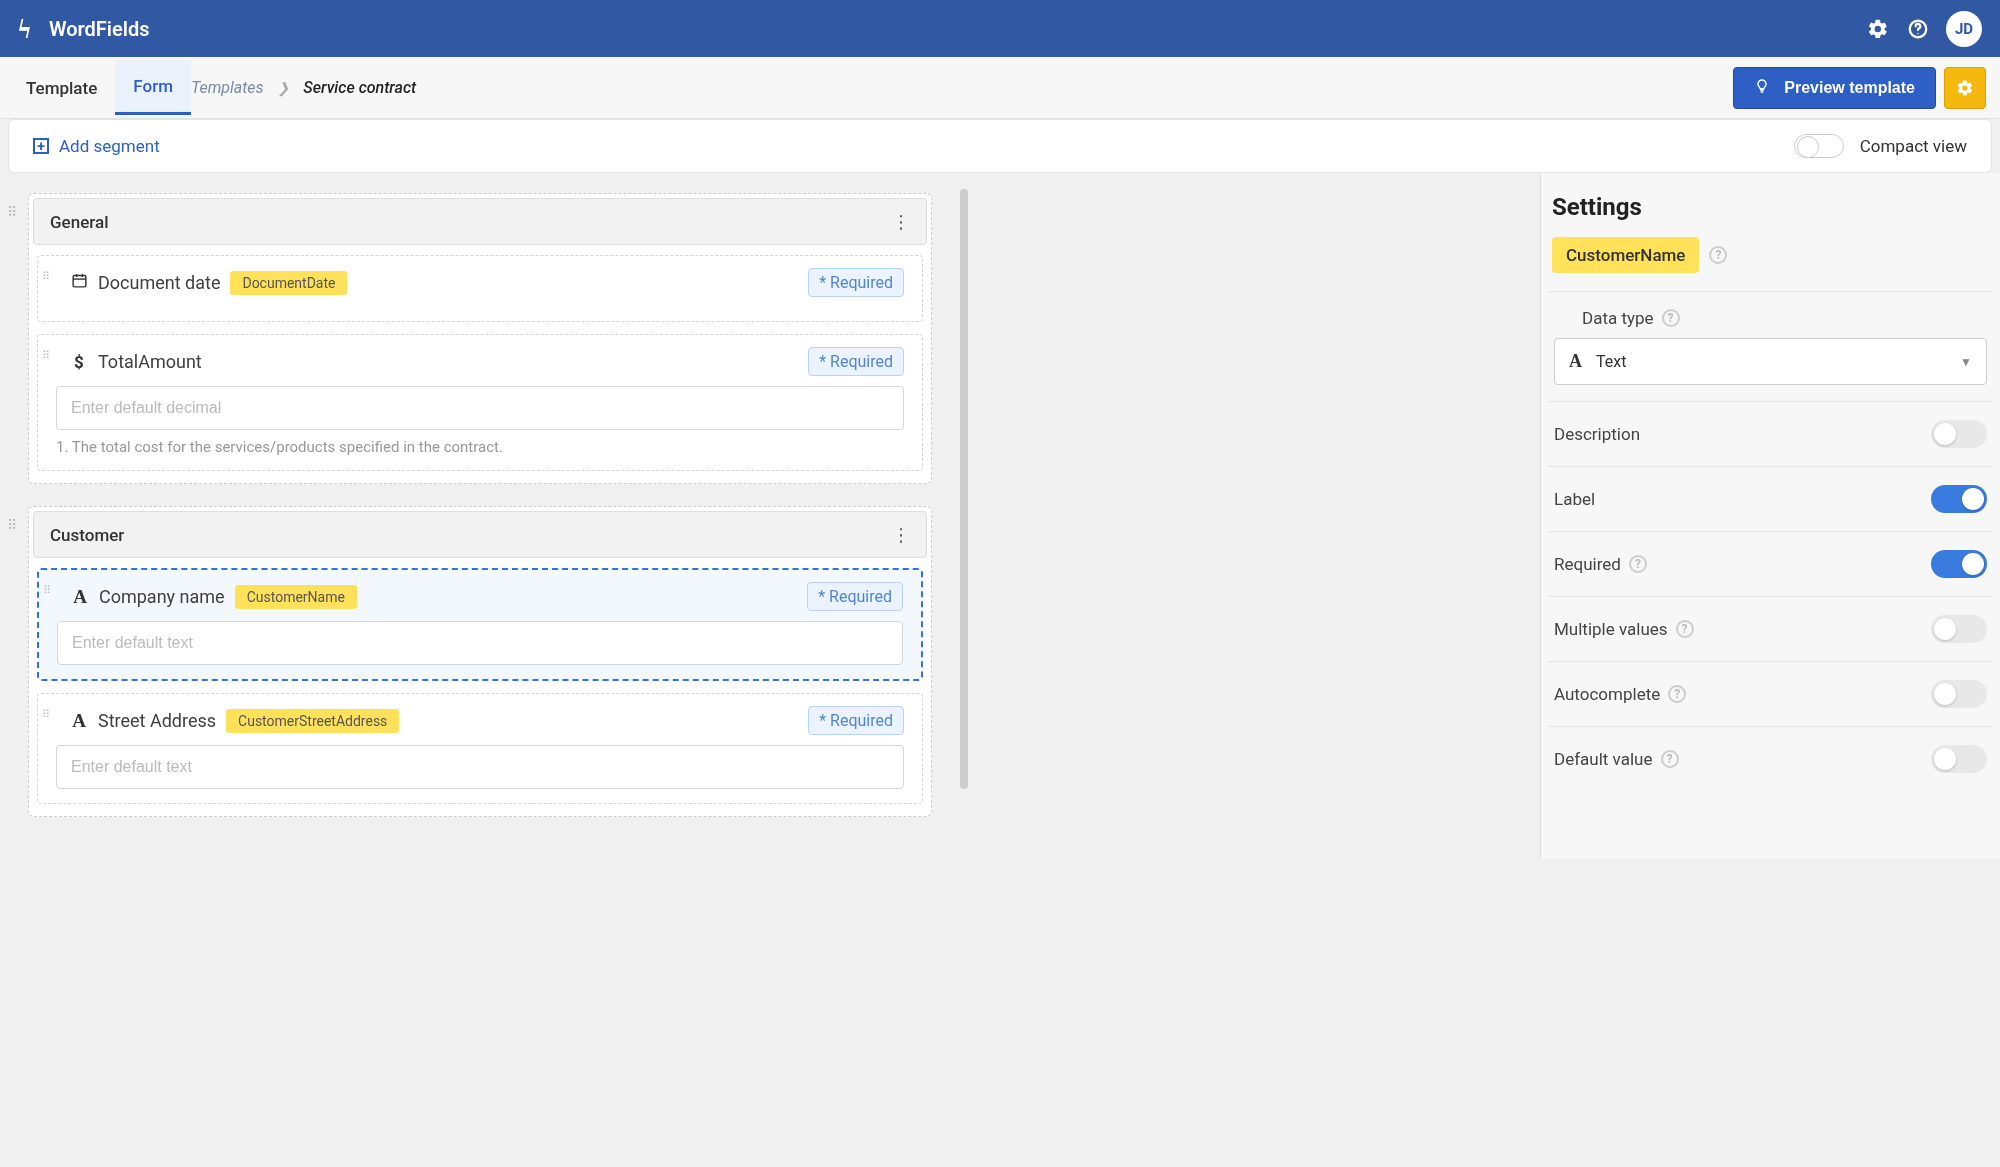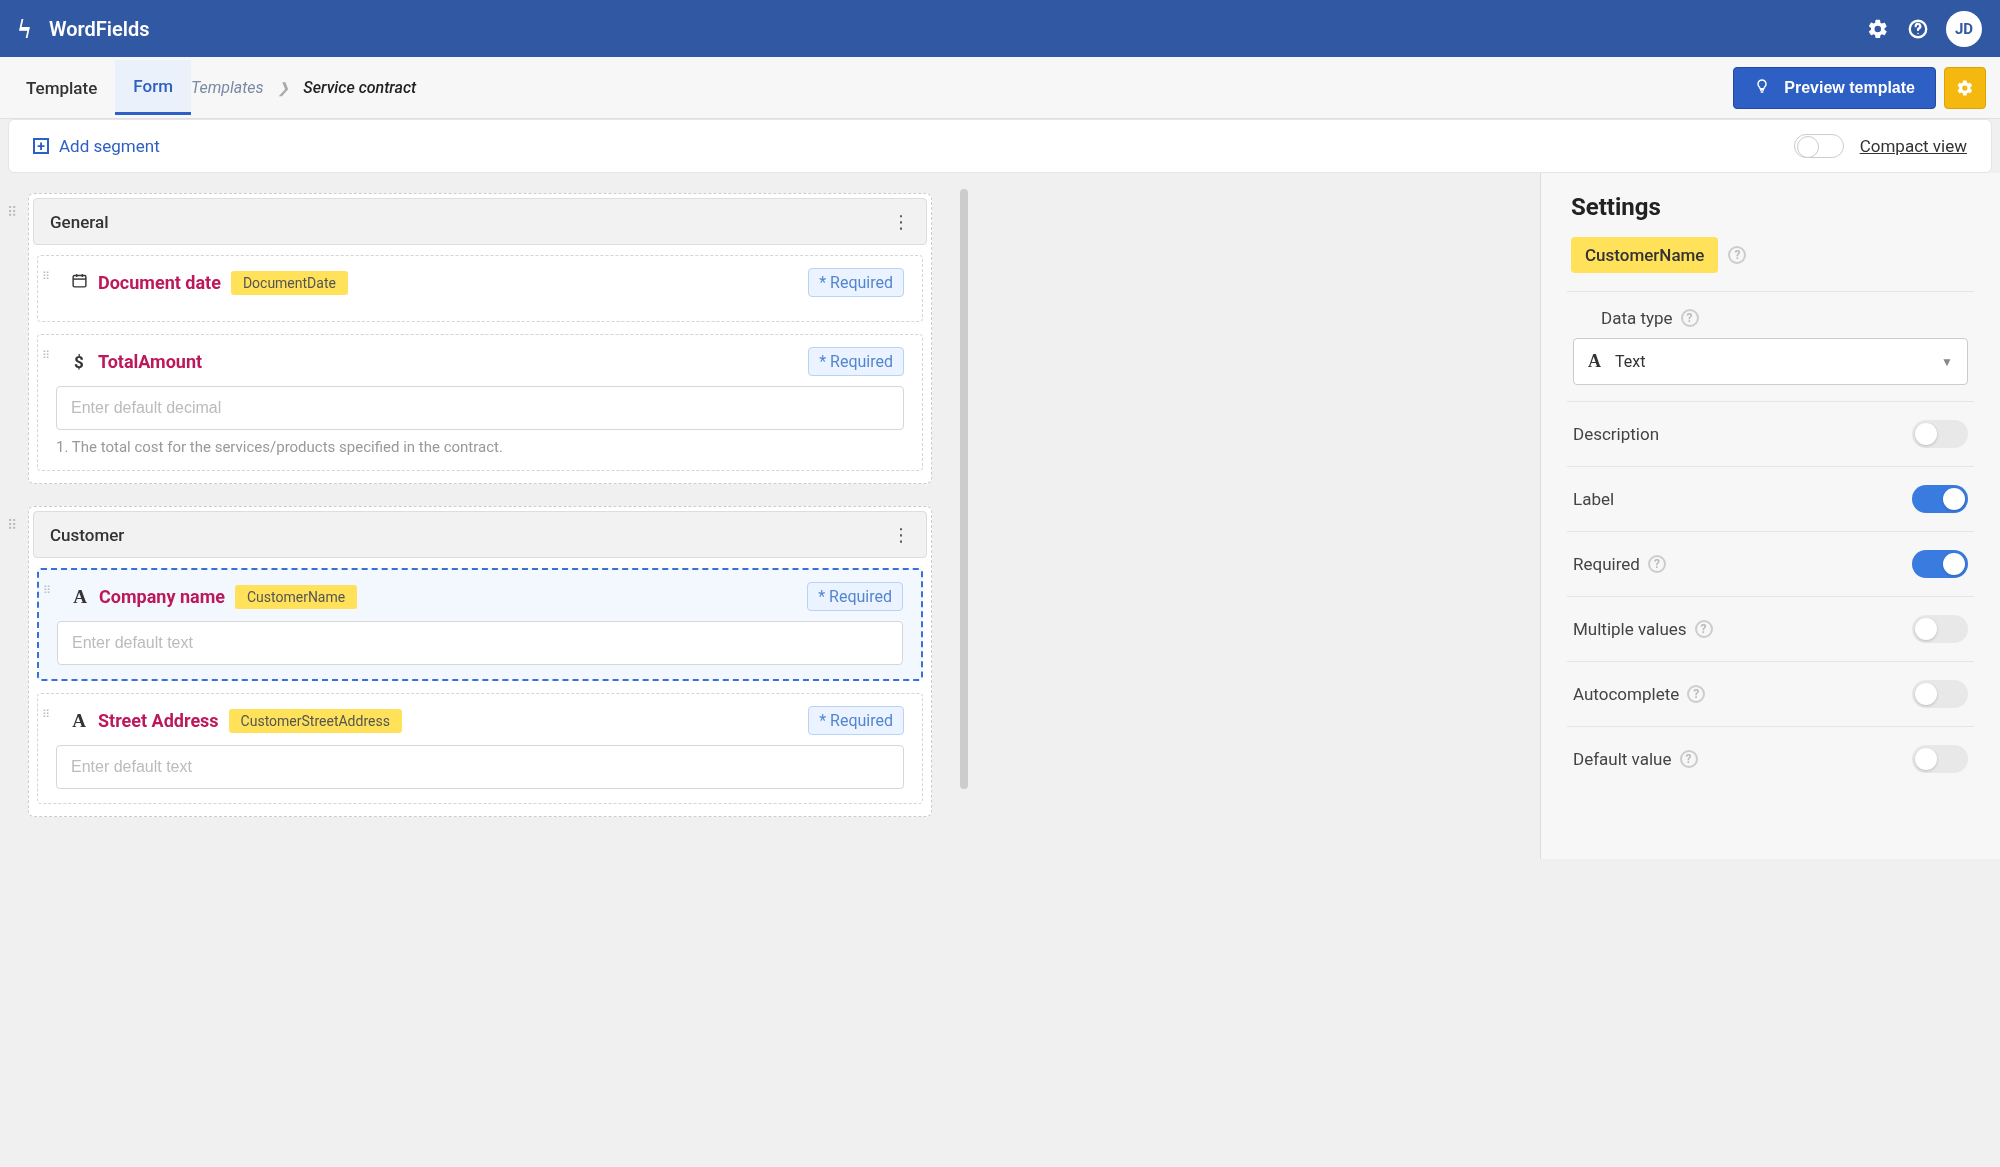--- a/index.html
+++ b/index.html
@@ -26,42 +26,42 @@
   .btn-preview .lightbulb { font-size: 16px; }
   .btn-settings-gold { background: #f5b80f; border: 1px solid #d9a20a; border-radius: 4px; width: 42px; height: 42px; display: flex; align-items: center; justify-content: center; cursor: pointer; color: #fff; font-size: 18px; }
 
   
   .sub-toolbar { background: #fff; border: 1px solid #e5e5e5; border-radius: 6px; margin: 0 8px; height: 54px; display: flex; align-items: center; padding: 0 24px; }
   .add-segment { color: #2d5fc4; font-size: 17px; display: flex; align-items: center; gap: 10px; cursor: pointer; }
   .add-segment .plus { border: 2px solid #2d5fc4; width: 16px; height: 16px; display: flex; align-items: center; justify-content: center; font-size: 14px; line-height: 1; font-weight: bold; }
   .sub-spacer { flex: 1; }
   .switch { width: 50px; height: 24px; border-radius: 12px; border: 1px solid #ccc; background: #fff; position: relative; cursor: pointer; }
   .switch::after { content: ""; position: absolute; left: 2px; top: 1px; width: 20px; height: 20px; border-radius: 50%; background: #fff; border: 1px solid #ccc; }
-  .compact-label { margin-left: 16px; font-size: 17px; color: #333; text-decoration: underline; }
+  .compact-label { margin-left: 16px; font-size: 17px; color: #333; }
 
   
   .main { display: flex; margin-top: 0; }
   .left { flex: 1; padding: 20px 28px; max-width: 960px; }
-  .right { width: 460px; border-left: 1px solid #ddd; background: #f7f7f7; padding: 20px 26px; }
+  .right { width: 460px; border-left: 1px solid #ddd; background: #f7f7f7; padding: 20px 7px; }
   .scroll-indicator { width: 8px; background: #ccc; border-radius: 4px; height: 600px; margin-top: 8px; }
   .scroll-wrap { display: flex; }
 
   
   .segment { border: 1px dashed #ccc; border-radius: 6px; background: #fff; margin-bottom: 22px; position: relative; }
   .drag-handle { position: absolute; left: -22px; top: 10px; color: #bbb; font-size: 14px; cursor: grab; letter-spacing: 1px; }
   .segment-header { background: #f2f2f2; border: 1px solid #ddd; border-radius: 4px; margin: 4px 4px 10px 4px; padding: 12px 16px; display: flex; align-items: center; font-size: 17px; font-weight: 500; }
   .segment-header .more { margin-left: auto; font-size: 18px; cursor: pointer; color: #555; }
 
   
   .field { border: 1px dashed #d5d5d5; border-radius: 4px; margin: 8px 8px 12px 8px; padding: 12px 18px 14px 18px; position: relative; }
   .field.selected { border: 2px dashed #3a6fd8; background: #f3f8ff; }
   .field-drag { position: absolute; left: 4px; top: 14px; color: #bbb; font-size: 11px; cursor: grab; letter-spacing: 1px; }
   .field-row { display: flex; align-items: center; gap: 10px; margin-bottom: 10px; padding-left: 14px; }
   .field-icon { font-size: 17px; color: #333; width: 18px; text-align: center; }
-  .field-label { font-size: 18px; font-weight: 700; color: #be185d; }
+  .field-label { font-size: 18px; font-weight: 400; color: #404040; }
   .field-tag { background: #ffe15a; color: #555; padding: 4px 12px; border-radius: 3px; font-size: 14px; }
   .field-spacer { flex: 1; }
   .required-badge { border: 1px solid #b8d4f5; background: #eaf3ff; color: #5386cf; padding: 4px 10px; border-radius: 4px; font-size: 16px; }
   .field-input { width: 100%; border: 1px solid #d7d7d7; border-radius: 4px; padding: 12px 14px; font-size: 16px; color: #555; margin-left: 0; }
   .field-input::placeholder { color: #bbb; }
   .field-help { color: #999; font-size: 15px; margin-top: 8px; }
 
   
   .settings-title { font-size: 24px; font-weight: 700; color: #222; margin-bottom: 16px; padding-left: 4px; }
   .selected-tag-row { display: flex; align-items: center; gap: 10px; margin-bottom: 18px; padding-left: 4px; }

